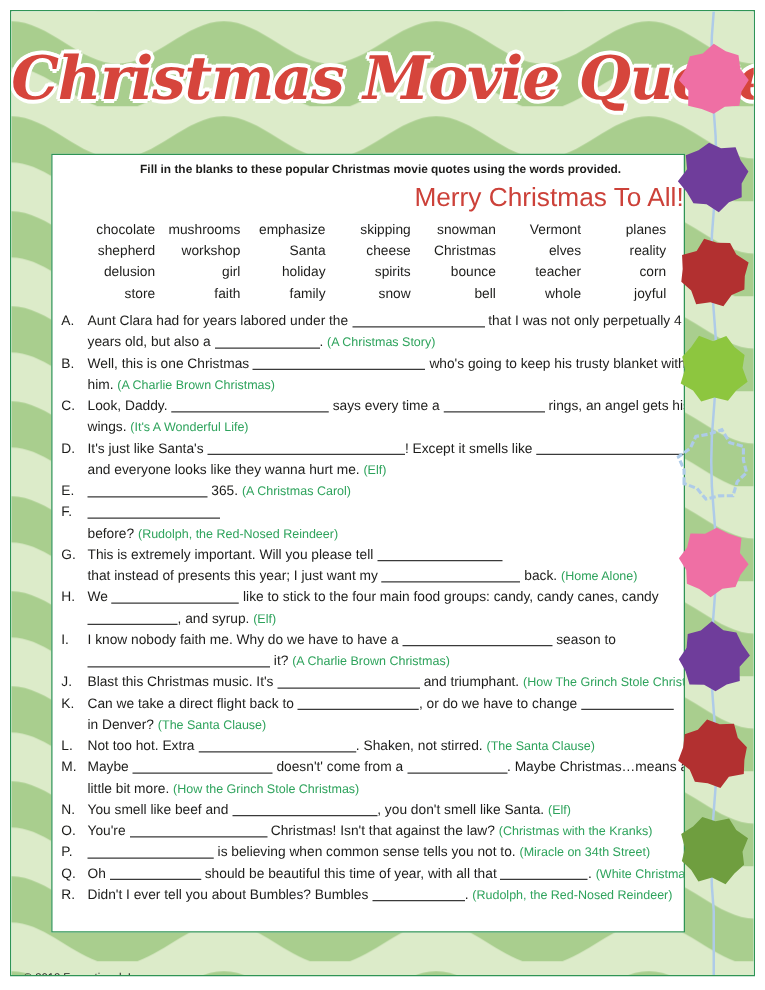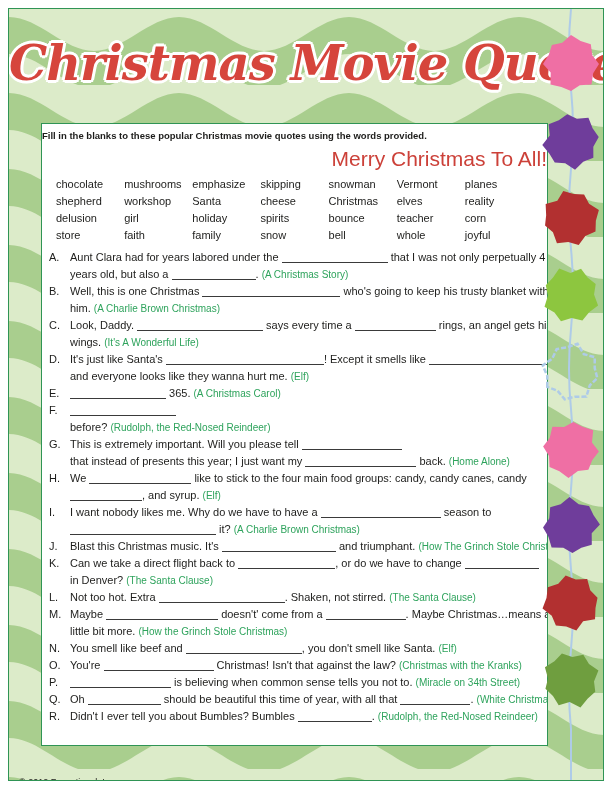--- a/index.html
+++ b/index.html
@@ -19,29 +19,30 @@
     text-shadow:-2px -2px 0 #fff, 2px -2px 0 #fff, -2px 2px 0 #fff, 2px 2px 0 #fff,
                  3px 0 0 #fff, -3px 0 0 #fff, 0 3px 0 #fff, 0 -3px 0 #fff;
     white-space:nowrap;
   }
   .content-box {
     position:absolute; left:32px; top:114px; width:505px; height:621px;
     background:#ffffff; border:1px solid var(--border-green,#2f9455);
     overflow:hidden;
   }
   .instruction {
-    margin-top:6px; text-align:left; font-size:9.5px; font-weight:bold;
+    margin-top:6px; text-align:center; font-size:9.5px; font-weight:bold;
     color:#1d1d1b;
+    margin-left:20px;
   }
   .heading {
     margin-top:6px; text-align:right; font-size:21px;
     color:var(--heading-red,#cc4139);
   }
   .wordbank { display:flex; padding:5px 14px 0 14px; }
-  .wb-col { flex:1; text-align:left; font-size:11px; line-height:17px; }
+  .wb-col { flex:1; text-align:right; font-size:11px; line-height:17px; }
   .questions { margin-top:5px; padding-left:7px; font-size:11px; line-height:17px; }
   .q { position:relative; padding-left:21px; }
   .q-letter { position:absolute; left:0; top:0; }
   .q-line { white-space:nowrap; }
   .blank {
     display:inline-block; height:12px; margin-bottom:-2px;
     border-bottom:1px solid #3a3a3a;
   }
   .movie { color:var(--movie-green,#2ea35c); font-size:10px; }
   .ornaments { position:absolute; left:528px; top:0; width:70px; height:771px; }
@@ -147,21 +148,21 @@
             <div class="q-line"><span>This is extremely important. Will you please tell </span><span class="blank" style="width: 100px;"></span></div>
             <div class="q-line"><span>that instead of presents this year; I just want my </span><span class="blank" style="width: 111px;"></span><span> back. </span><span class="movie">(Home Alone)</span></div>
           </div>
           <div class="q">
             <span class="q-letter">H.</span>
             <div class="q-line"><span>We </span><span class="blank" style="width: 102px;"></span><span> like to stick to the four main food groups: candy, candy canes, candy</span></div>
             <div class="q-line"><span class="blank" style="width: 72px;"></span><span>, and syrup. </span><span class="movie">(Elf)</span></div>
           </div>
           <div class="q">
             <span class="q-letter">I.</span>
-            <div class="q-line"><span>I want nobody likes me. Why do we have to have a </span><span class="blank" style="width: 120px;"></span><span> season to</span></div>
+            <div class="q-line"><span>I know nobody faith me. Why do we have to have a </span><span class="blank" style="width: 120px;"></span><span> season to</span></div>
             <div class="q-line"><span class="blank" style="width: 146px;"></span><span> it? </span><span class="movie">(A Charlie Brown Christmas)</span></div>
           </div>
           <div class="q">
             <span class="q-letter">J.</span>
             <div class="q-line"><span>Blast this Christmas music. It's </span><span class="blank" style="width: 114px;"></span><span> and triumphant. </span><span class="movie">(How The Grinch Stole Christmas)</span></div>
           </div>
           <div class="q">
             <span class="q-letter">K.</span>
             <div class="q-line"><span>Can we take a direct flight back to </span><span class="blank" style="width: 97px;"></span><span>, or do we have to change </span><span class="blank" style="width: 74px;"></span></div>
             <div class="q-line"><span>in Denver? </span><span class="movie">(The Santa Clause)</span></div>

